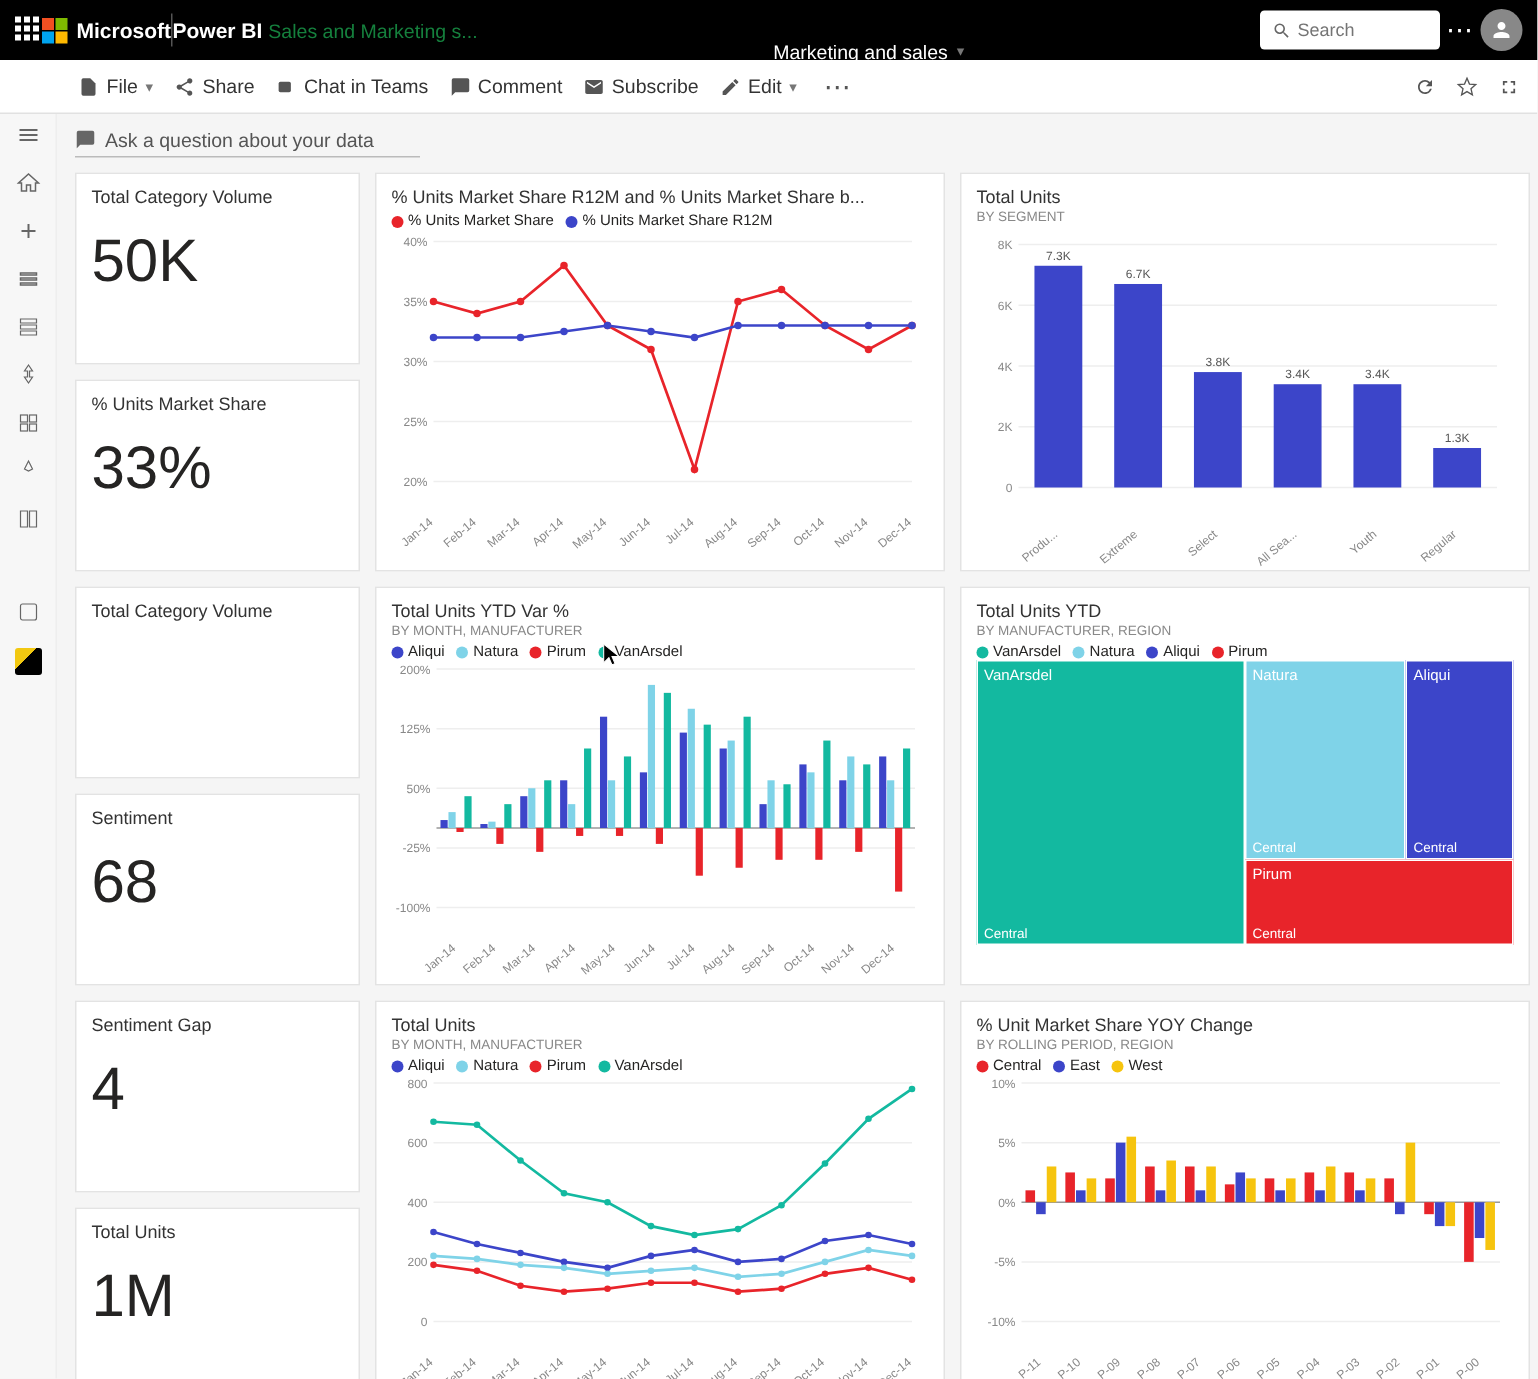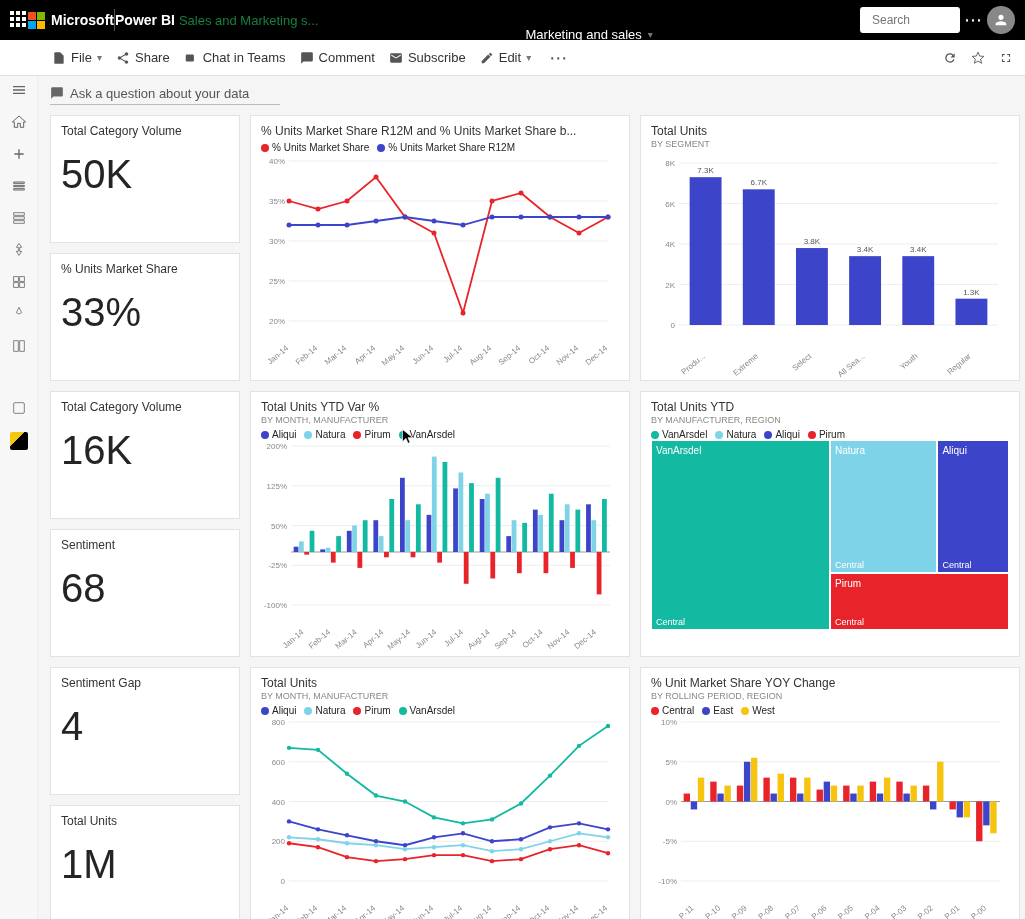--- a/index.html
+++ b/index.html
@@ -9,21 +9,21 @@
   .waffle { width: 18px; height: 18px; display: grid; grid-template-columns: repeat(3,4px); grid-template-rows: repeat(3,4px); gap: 2px; }
   .waffle span { background: #fff; width: 4px; height: 4px; }
   .ms-logo { font-weight: 600; font-size: 14px; display: flex; align-items: center; gap: 6px; }
   .ms-squares { display: grid; grid-template-columns: 8px 8px; grid-template-rows: 8px 8px; gap: 1px; }
   .ms-squares span:nth-child(1){background:#f25022;} .ms-squares span:nth-child(2){background:#7fba00;}
   .ms-squares span:nth-child(3){background:#00a4ef;} .ms-squares span:nth-child(4){background:#ffb900;}
   .divider-v { width: 1px; height: 22px; background: #555; }
   .brand { font-weight: 600; font-size: 14px; }
   .title-crumb { font-size: 13px; color: #15803d; margin-left: 4px; }
   .center-title { flex: 1; text-align: center; font-size: 13px; display:flex; align-items:center; justify-content:center; gap:6px;margin-top:28px; }
-  .search-box { background: #fff; color: #333; display: flex; align-items: center; border-radius: 3px; padding: 3px 8px; width: 100px; height: 26px; }
+  .search-box { background: #fff; color: #333; display: flex; align-items: center; border-radius: 3px; padding: 3px 8px; width: 120px; height: 26px; }
   .search-box input { border: none; outline: none; width: 80px; font-size: 12px; }
   .avatar-btn { width: 28px; height: 28px; border-radius: 50%; background: #888; display: flex; align-items:center; justify-content:center; }
   .header-icon { width: 16px; height:16px; fill:#fff; }
   .ellipsis { font-size: 18px; letter-spacing: 1px; color:#fff; cursor:pointer; padding:0 4px; }
 
   
   .toolbar { background: #fff; border-bottom: 1px solid #e1e1e1; height: 36px; display:flex; align-items:center; padding: 0 12px; gap: 14px; font-size: 13px; text-align: center; }
   .toolbar .tb-item { display:flex; align-items:center; gap:5px; color:#333; cursor:pointer; }
   .toolbar svg { width: 14px; height: 14px; fill:#555; }
   .toolbar .tb-right { margin-left:auto; display:flex; gap:14px; }
@@ -316,21 +316,20 @@
           <text x="160.91666666666666" y="208" font-size="8" fill="#888" text-anchor="end" transform="rotate(-40 160.91666666666666 208)">Select</text>
           <text x="214.08333333333334" y="208" font-size="8" fill="#888" text-anchor="end" transform="rotate(-40 214.08333333333334 208)">All Sea...</text>
           <text x="267.25" y="208" font-size="8" fill="#888" text-anchor="end" transform="rotate(-40 267.25 208)">Youth</text>
           <text x="320.41666666666663" y="208" font-size="8" fill="#888" text-anchor="end" transform="rotate(-40 320.41666666666663 208)">Regular</text>
         </svg>
     </div>
 
     <div class="col-left-stack">
       <div class="tile small-tile">
         <div class="tile-title">Total Category Volume</div>
-        <div class="kpi-val">16K</div>
       </div>
       <div class="tile small-tile">
         <div class="tile-title">Sentiment</div>
         <div class="kpi-val">68</div>
       </div>
     </div>
 
     <div class="tile" style="position:relative">
       <div class="tile-title">Total Units YTD Var %</div>
       <div class="tile-sub">BY MONTH, MANUFACTURER</div>

